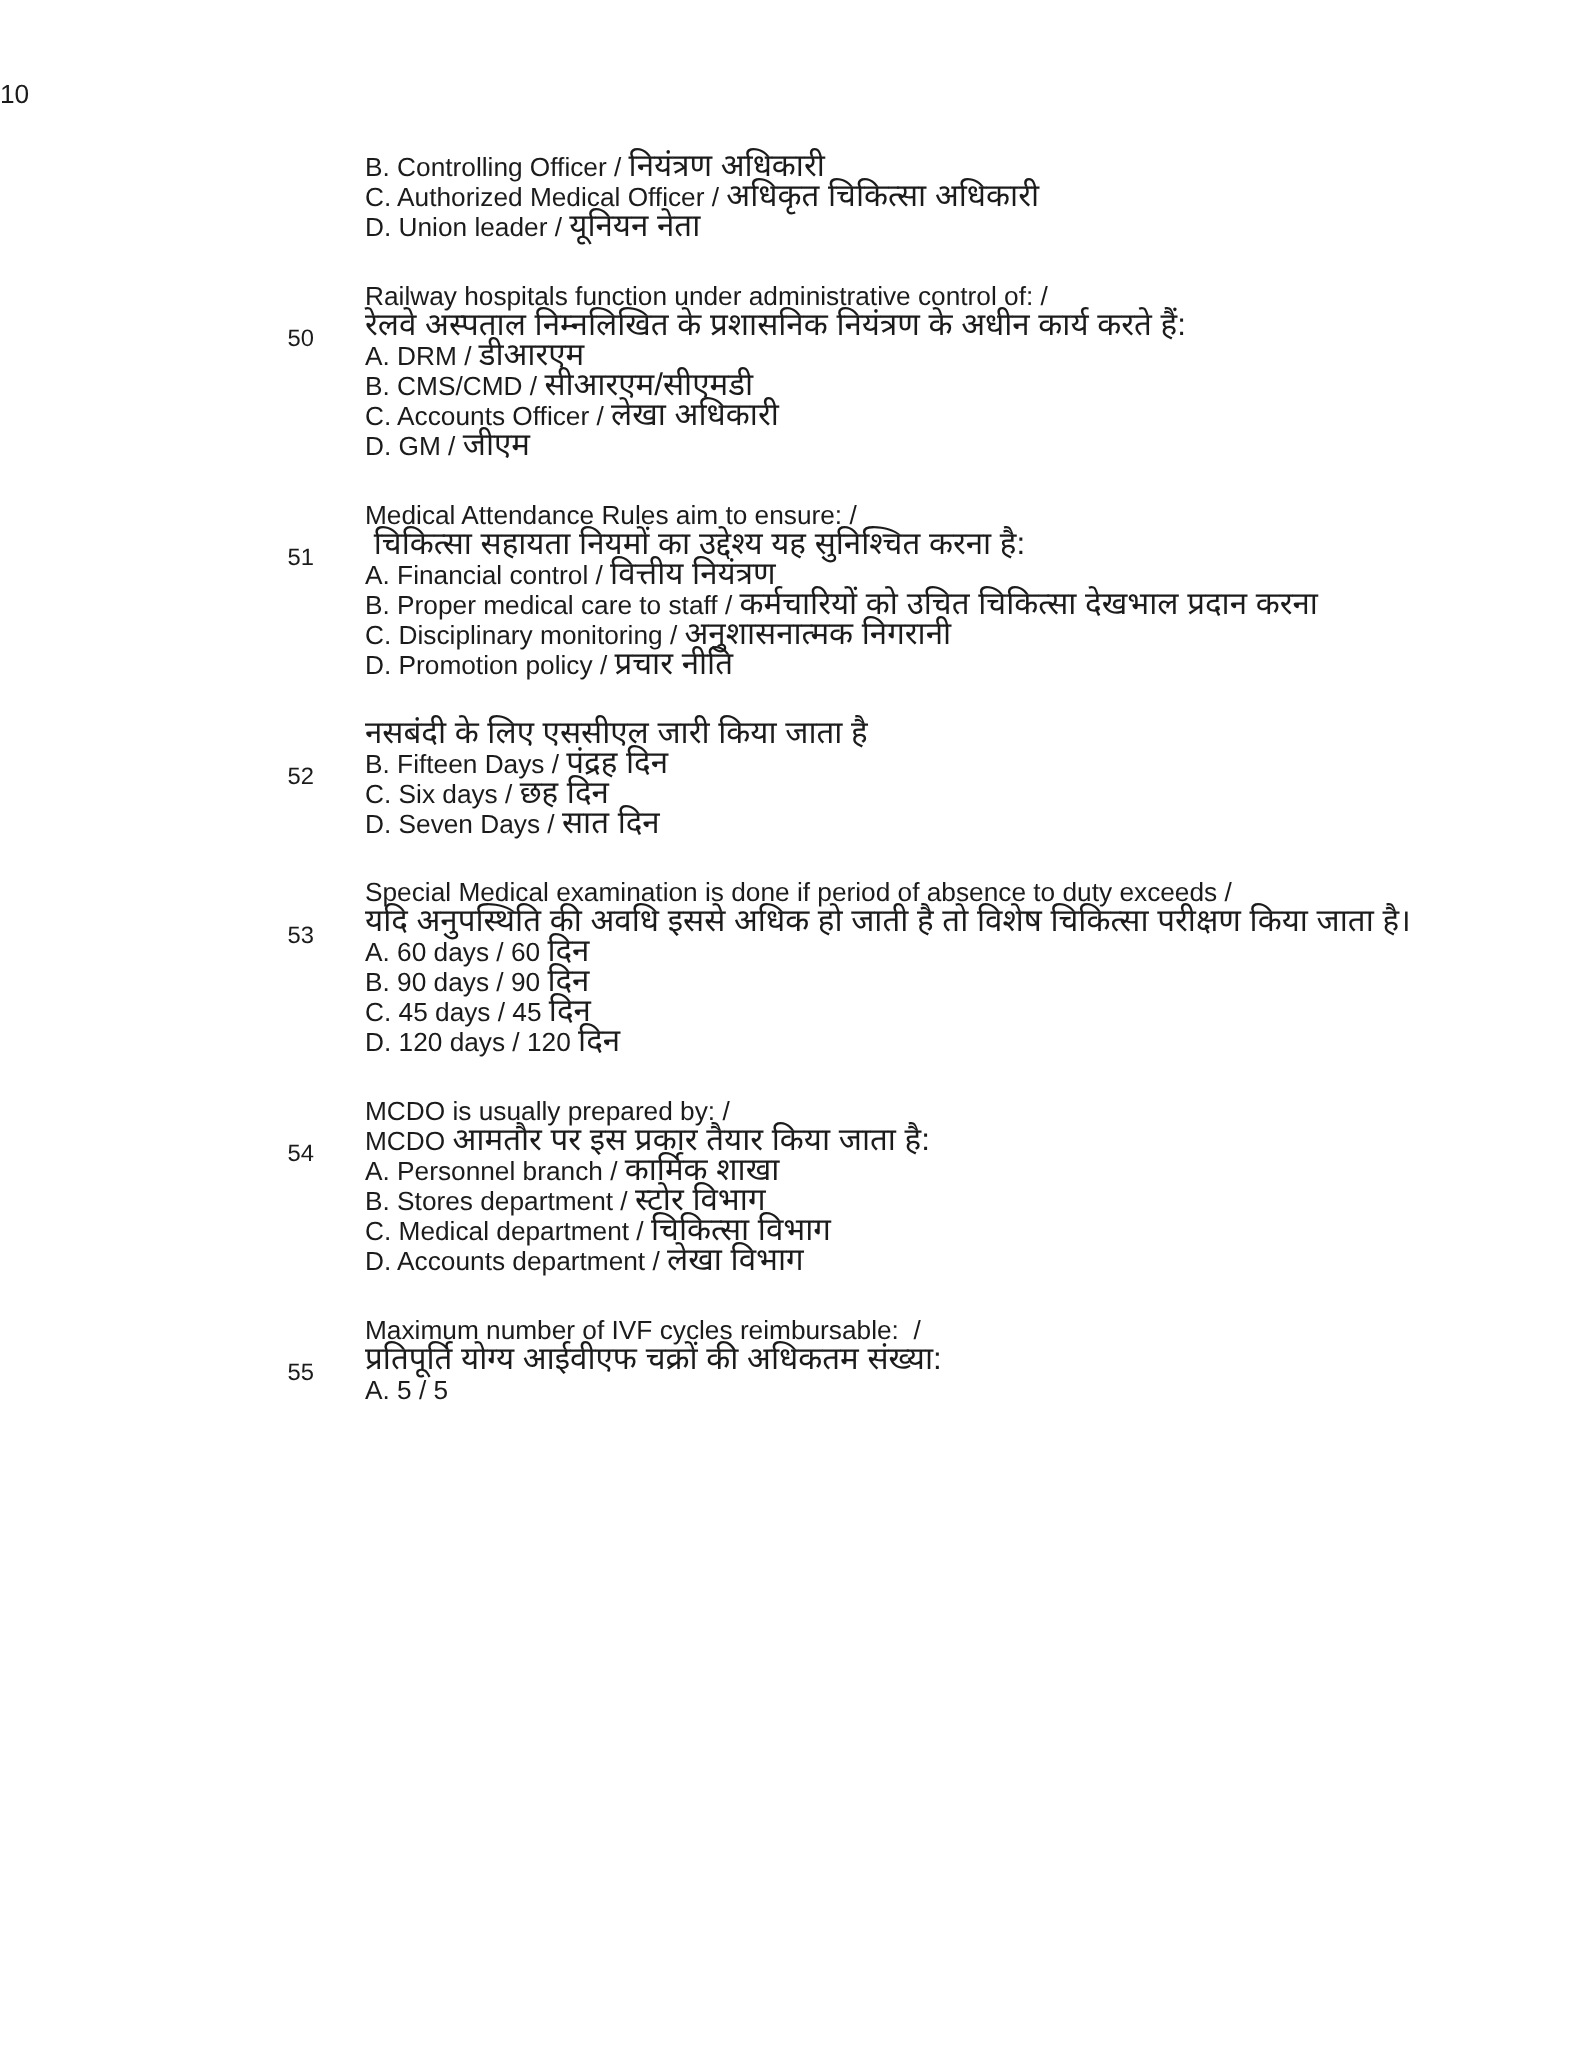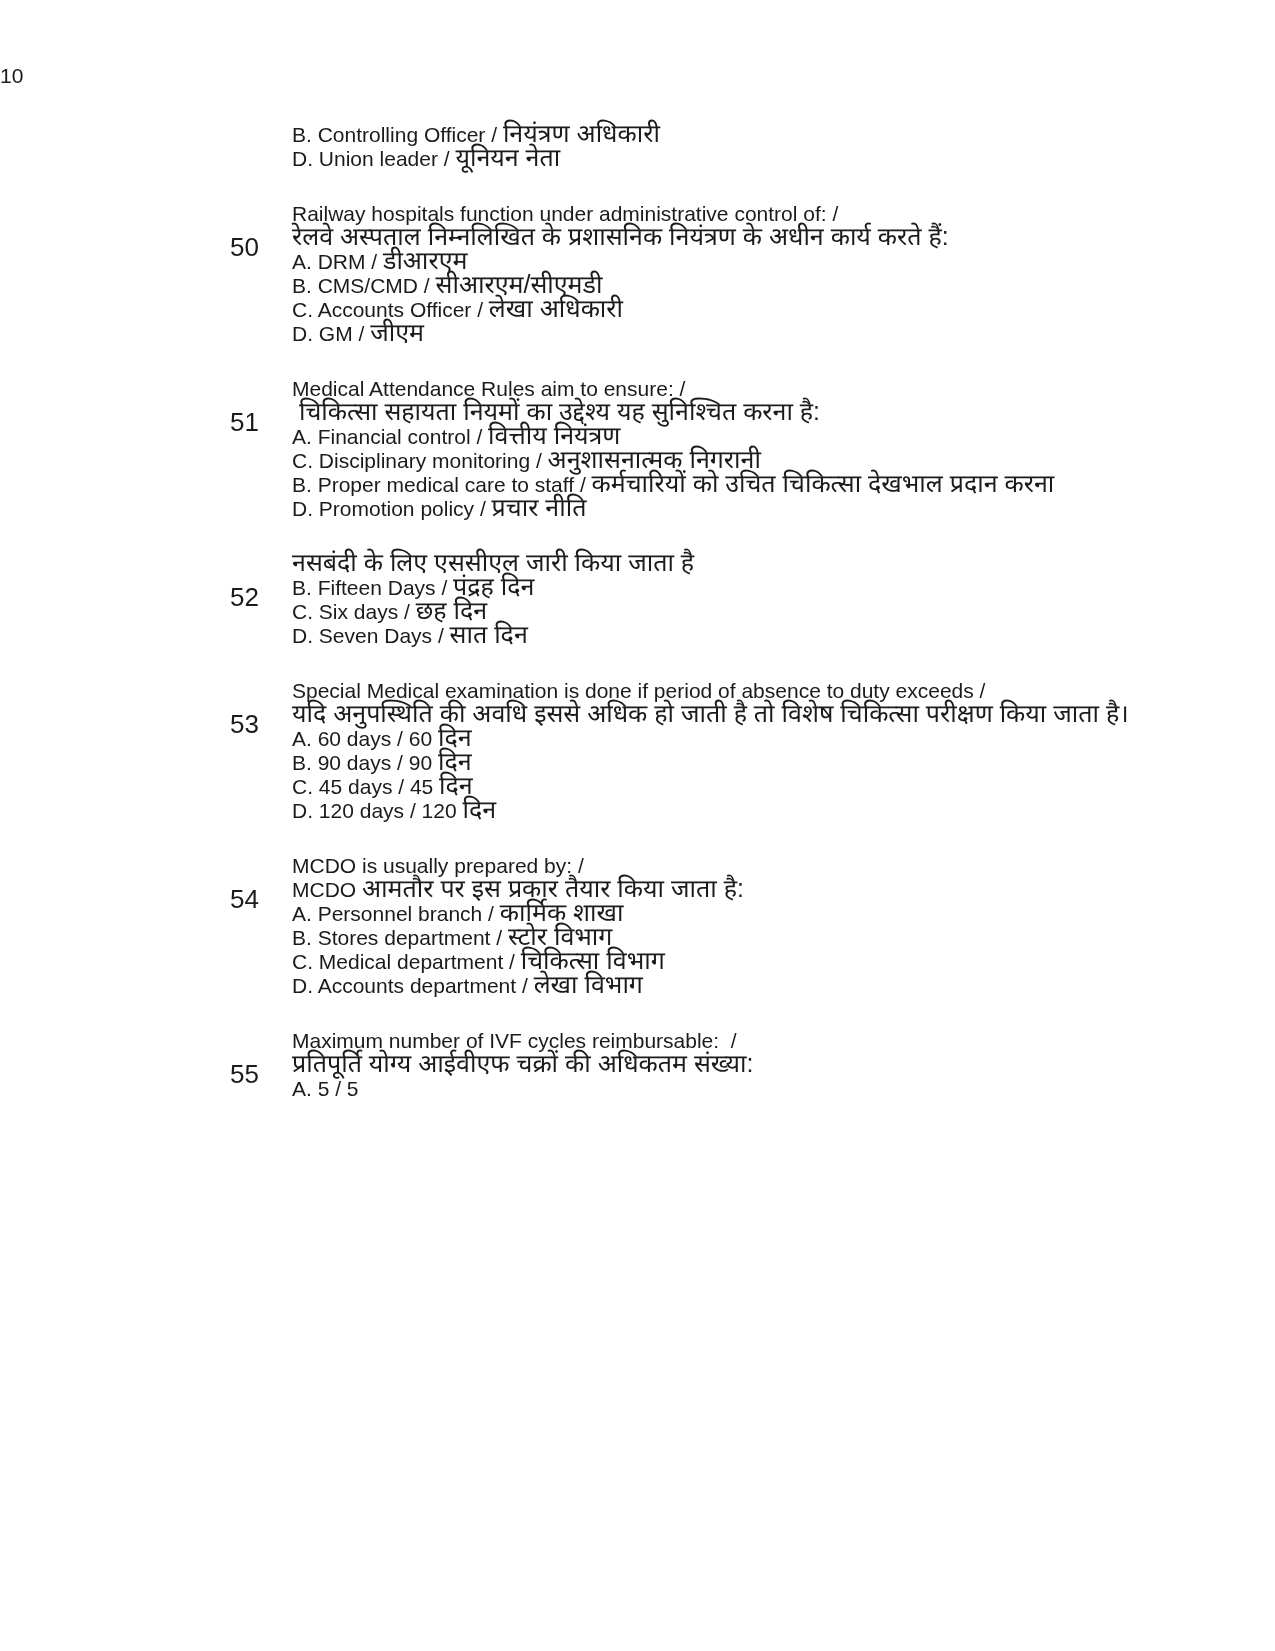--- a/index.html
+++ b/index.html
@@ -22,21 +22,21 @@
     margin-top: 22px;
     padding-right: 30px;
   }
   .question {
     display: flex;
     margin-top: 31px;
   }
   .qnum {
     flex: 0 0 62px;
     width: 62px;
-    font-size: 26px;
+    font-size: 19px;
     line-height: 31px;
   }
   .question.has-stem .qnum { padding-top: 31px; }
   .qbody {
     flex: 1 1 auto;
     min-width: 0;
   }
   .line {
     font-size: 21px;
     line-height: 23px;
@@ -48,42 +48,43 @@
 </head>
 <body>
 
 <div class="page">
   <div class="page-number">10</div>
   <main class="content">
       <section class="question">
     <div class="qnum"></div>
     <div class="qbody">
           <div class="line option"><span class="en">B. Controlling Officer / </span><span class="hi" lang="hi">नियंत्रण अधिकारी</span></div>
+          <div class="line option"><span class="en">C. Authorized Medical Officer / </span><span class="hi" lang="hi">अधिकृत चिकित्सा अधिकारी</span></div>
           <div class="line option"><span class="en">D. Union leader / </span><span class="hi" lang="hi">यूनियन नेता</span></div>
         </div>
   </section>
       <section class="question has-stem">
     <div class="qnum">50</div>
     <div class="qbody">
           <div class="line stem-en"><span class="en">Railway hospitals function under administrative control of: /</span><span class="hi" lang="hi"></span></div>
           <div class="line stem-hi"><span class="en"></span><span class="hi" lang="hi">रेलवे अस्पताल निम्नलिखित के प्रशासनिक नियंत्रण के अधीन कार्य करते हैं:</span></div>
           <div class="line option"><span class="en">A. DRM / </span><span class="hi" lang="hi">डीआरएम</span></div>
           <div class="line option"><span class="en">B. CMS/CMD / </span><span class="hi" lang="hi">सीआरएम/सीएमडी</span></div>
           <div class="line option"><span class="en">C. Accounts Officer / </span><span class="hi" lang="hi">लेखा अधिकारी</span></div>
           <div class="line option"><span class="en">D. GM / </span><span class="hi" lang="hi">जीएम</span></div>
         </div>
   </section>
       <section class="question has-stem">
     <div class="qnum">51</div>
     <div class="qbody">
           <div class="line stem-en"><span class="en">Medical Attendance Rules aim to ensure: /</span><span class="hi" lang="hi"></span></div>
           <div class="line stem-hi"><span class="en"></span><span class="hi" lang="hi"> चिकित्सा सहायता नियमों का उद्देश्य यह सुनिश्चित करना है:</span></div>
           <div class="line option"><span class="en">A. Financial control / </span><span class="hi" lang="hi">वित्तीय नियंत्रण</span></div>
+          <div class="line option"><span class="en">B. Proper medical care to staff / </span><span class="hi" lang="hi">कर्मचारियों को उचित चिकित्सा देखभाल प्रदान करना</span></div>
           <div class="line option"><span class="en">C. Disciplinary monitoring / </span><span class="hi" lang="hi">अनुशासनात्मक निगरानी</span></div>
-          <div class="line option"><span class="en">B. Proper medical care to staff / </span><span class="hi" lang="hi">कर्मचारियों को उचित चिकित्सा देखभाल प्रदान करना</span></div>
           <div class="line option"><span class="en">D. Promotion policy / </span><span class="hi" lang="hi">प्रचार नीति</span></div>
         </div>
   </section>
       <section class="question has-stem">
     <div class="qnum">52</div>
     <div class="qbody">
           <div class="line stem-hi"><span class="en"></span><span class="hi" lang="hi">नसबंदी के लिए एससीएल जारी किया जाता है</span></div>
           <div class="line option"><span class="en">B. Fifteen Days / </span><span class="hi" lang="hi">पंद्रह दिन</span></div>
           <div class="line option"><span class="en">C. Six days / </span><span class="hi" lang="hi">छह दिन</span></div>
           <div class="line option"><span class="en">D. Seven Days / </span><span class="hi" lang="hi">सात दिन</span></div>

